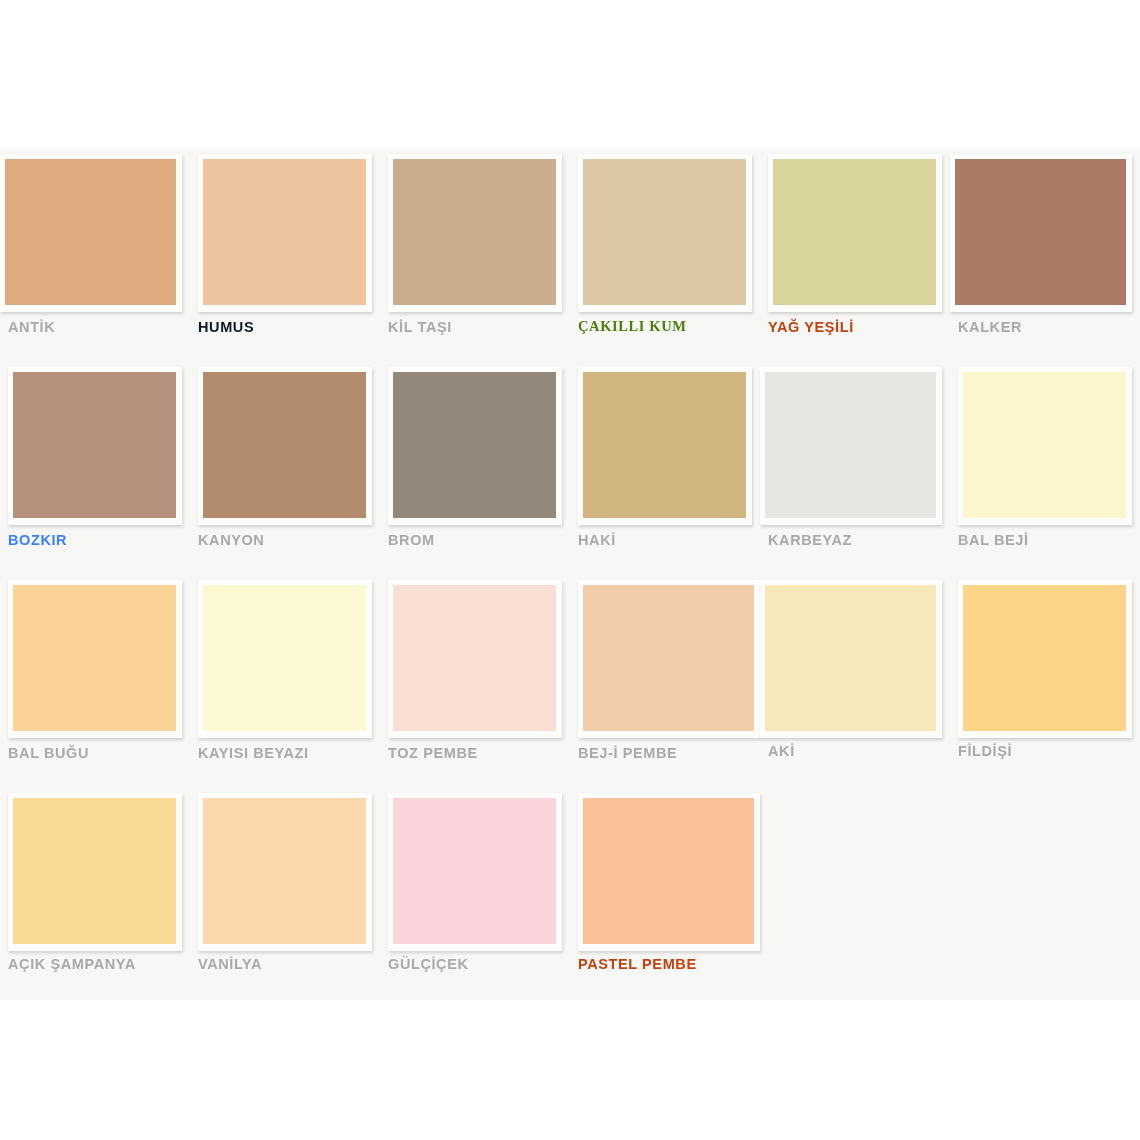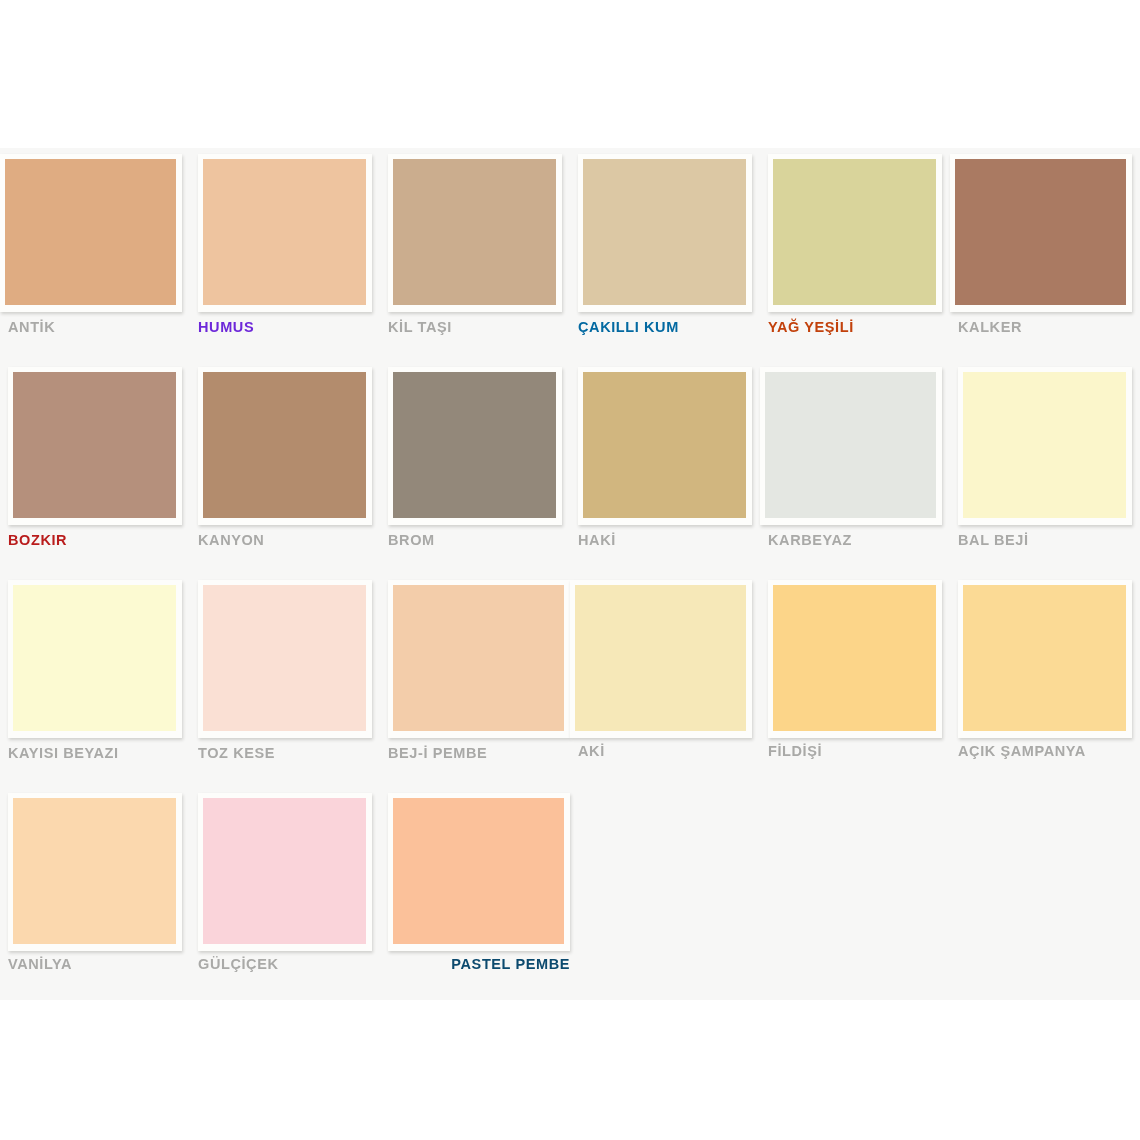--- a/index.html
+++ b/index.html
@@ -112,37 +112,37 @@
           </div>
         </div>
         <div class="chip-label" style="color: rgb(169, 169, 167);">ANTİK</div>
       </div>
       <div class="swatch-cell col-1 row-0">
         <div class="chip-wrap">
           <div class="chip" style="background: rgb(253, 253, 251);">
             <div class="chip-color" style="background-color: rgb(238, 196, 159);"></div>
           </div>
         </div>
-        <div class="chip-label" style="color: #6d28d9;">HUMUS</div>
+        <div class="chip-label" style="color: #0f172a;">HUMUS</div>
       </div>
       <div class="swatch-cell col-2 row-0">
         <div class="chip-wrap">
           <div class="chip" style="background: rgb(253, 253, 251);">
             <div class="chip-color" style="background-color: rgb(203, 173, 142);"></div>
           </div>
         </div>
         <div class="chip-label" style="color: rgb(169, 169, 167);">KİL TAŞI</div>
       </div>
       <div class="swatch-cell col-3 row-0">
         <div class="chip-wrap">
           <div class="chip" style="background: rgb(253, 253, 251);">
             <div class="chip-color" style="background-color: rgb(220, 200, 164);"></div>
           </div>
         </div>
-        <div class="chip-label" style="color: #0369a1;">ÇAKILLI KUM</div>
+        <div class="chip-label" style="color: #4d7c0f; font-family: Liberation Serif, serif;">ÇAKILLI KUM</div>
       </div>
       <div class="swatch-cell col-4 row-0">
         <div class="chip-wrap">
           <div class="chip" style="background: rgb(253, 253, 251);">
             <div class="chip-color" style="background-color: rgb(217, 212, 155);"></div>
           </div>
         </div>
         <div class="chip-label" style="color: #c2410c;">YAĞ YEŞİLİ</div>
       </div>
       <div class="swatch-cell col-0 row-1">
@@ -152,21 +152,21 @@
           </div>
         </div>
         <div class="chip-label" style="color: rgb(169, 169, 167);">KALKER</div>
       </div>
       <div class="swatch-cell col-1 row-1">
         <div class="chip-wrap">
           <div class="chip" style="background: rgb(253, 253, 251);">
             <div class="chip-color" style="background-color: rgb(181, 144, 124);"></div>
           </div>
         </div>
-        <div class="chip-label" style="color: #b91c1c;">BOZKIR</div>
+        <div class="chip-label" style="color: #3b82f6;">BOZKIR</div>
       </div>
       <div class="swatch-cell col-2 row-1">
         <div class="chip-wrap">
           <div class="chip" style="background: rgb(253, 253, 251);">
             <div class="chip-color" style="background-color: rgb(179, 140, 109);"></div>
           </div>
         </div>
         <div class="chip-label" style="color: rgb(169, 169, 167);">KANYON</div>
       </div>
       <div class="swatch-cell col-3 row-1">
@@ -194,35 +194,43 @@
         <div class="chip-label" style="color: rgb(169, 169, 167);">KARBEYAZ</div>
       </div>
       <div class="swatch-cell col-1 row-2">
         <div class="chip-wrap">
           <div class="chip" style="background: rgb(253, 253, 251);">
             <div class="chip-color" style="background-color: rgb(251, 246, 203);"></div>
           </div>
         </div>
         <div class="chip-label" style="color: rgb(169, 169, 167);">BAL BEJİ</div>
       </div>
+      <div class="swatch-cell col-2 row-2">
+        <div class="chip-wrap">
+          <div class="chip" style="background: rgb(253, 253, 251);">
+            <div class="chip-color" style="background-color: rgb(251, 211, 150);"></div>
+          </div>
+        </div>
+        <div class="chip-label" style="color: rgb(169, 169, 167);">BAL BUĞU</div>
+      </div>
       <div class="swatch-cell col-3 row-2">
         <div class="chip-wrap">
           <div class="chip" style="background: rgb(253, 253, 251);">
             <div class="chip-color" style="background-color: rgb(252, 250, 210);"></div>
           </div>
         </div>
         <div class="chip-label" style="color: rgb(169, 169, 167);">KAYISI BEYAZI</div>
       </div>
       <div class="swatch-cell col-4 row-2">
         <div class="chip-wrap">
           <div class="chip" style="background: rgb(253, 253, 251);">
             <div class="chip-color" style="background-color: rgb(250, 224, 212);"></div>
           </div>
         </div>
-        <div class="chip-label" style="color: rgb(169, 169, 167);">TOZ KESE</div>
+        <div class="chip-label" style="color: rgb(169, 169, 167);">TOZ PEMBE</div>
       </div>
       <div class="swatch-cell col-5 row-2">
         <div class="chip-wrap">
           <div class="chip" style="background: rgb(253, 253, 251);">
             <div class="chip-color" style="background-color: rgb(243, 205, 170);"></div>
           </div>
         </div>
         <div class="chip-label" style="color: rgb(169, 169, 167);">BEJ-İ PEMBE</div>
       </div>
       <div class="swatch-cell col-0 row-3">
@@ -264,17 +272,17 @@
           </div>
         </div>
         <div class="chip-label" style="color: rgb(169, 169, 167);">GÜLÇİÇEK</div>
       </div>
       <div class="swatch-cell col-5 row-3">
         <div class="chip-wrap">
           <div class="chip" style="background: rgb(253, 253, 251);">
             <div class="chip-color" style="background-color: rgb(251, 193, 154);"></div>
           </div>
         </div>
-        <div class="chip-label" style="color: #0c4a6e; text-align: right;">PASTEL PEMBE</div>
+        <div class="chip-label" style="color: #c2410c;">PASTEL PEMBE</div>
       </div>
     </div>
 
 </div>
 
 </body></html>

